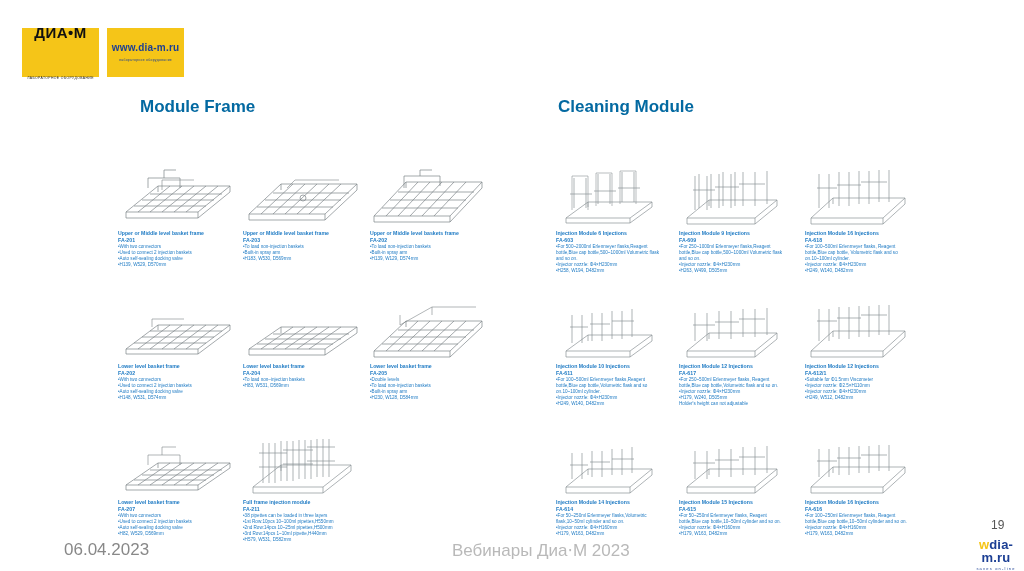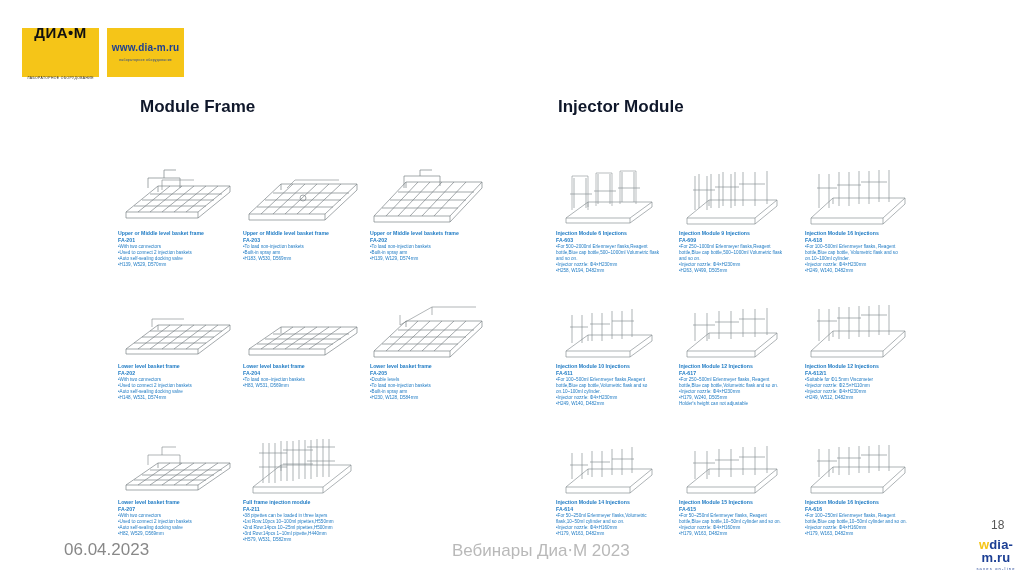--- a/index.html
+++ b/index.html
@@ -35,21 +35,21 @@
   .logo-site .ls-sub{
     font-size:3.4px;color:#1c3f94;margin-top:5px;letter-spacing:.3px;
   }
   .slide-title{
     position:absolute;left:207px;top:26px;
     font-size:40px;color:#111;font-weight:normal;white-space:nowrap;
   }
 
   
   .sec-head{
-    position:absolute;font-size:17px;font-weight:bold;color:#0f172a;
+    position:absolute;font-size:17px;font-weight:bold;color:#0369a1;
   }
   .sec-head.left{left:140px;top:97px;}
   .sec-head.right{left:558px;top:97px;}
 
   
   .item{position:absolute;}
   .item .pic{
     position:relative;width:100%;box-sizing:border-box;
   }
   .item .cap-title{
@@ -97,21 +97,21 @@
     <div class="ld-sub">лабораторное оборудование</div>
   </div>
 
   <div class="logo-site">
     <div class="ls-main">www.dia-m.ru</div>
     <div class="ls-sub">лабораторное оборудование</div>
   </div>
 
 
   <div class="sec-head left">Module Frame</div>
-  <div class="sec-head right">Injector Module</div>
+  <div class="sec-head right">Cleaning Module</div>
 
   <div class="item" style="left:118px;top:168px;width:120px;">
     <div class="pic">
       <svg width="120" height="62" viewBox="0 0 120 62">
         <g stroke="#7d8488" stroke-width="0.7" fill="none">
           <path d="M8 44 L40 18 L112 18 L80 44 Z"></path>
           <path d="M8 44 L8 50 L80 50 L80 44"></path>
           <path d="M40 18 L40 24 M112 18 L112 24 M112 24 L80 50"></path>
           <path d="M16 38 L88 38 M24 32 L96 32 M32 26 L104 26"></path>
           <path d="M20 44 L52 18 M32 44 L64 18 M44 44 L76 18 M56 44 L88 18 M68 44 L100 18"></path>
@@ -445,19 +445,19 @@
     </div>
     <div class="cap-title">Injection Module 16 Injections</div>
     <div class="cap-code">FA-616</div>
     <div class="cap-body">•For 100~250ml Erlenmeyer flasks, Reagent bottle,Blue cap bottle,10~50ml cylinder and so on.
 •Injector nozzle: Φ4×H160mm
 •H179, W163, D482mm</div>
   </div>
 
   <div class="footer-date">06.04.2023</div>
   <div class="footer-center">Вебинары Диа⋅М  2023</div>
-  <div class="page-num">18</div>
+  <div class="page-num">19</div>
   <div class="footer-logo">
     <div class="fl-main"><span class="w">w</span><span>dia-m.ru</span></div>
     <div class="fl-sub">saves on-line</div>
   </div>
 
 </div>
 
 </body></html>

